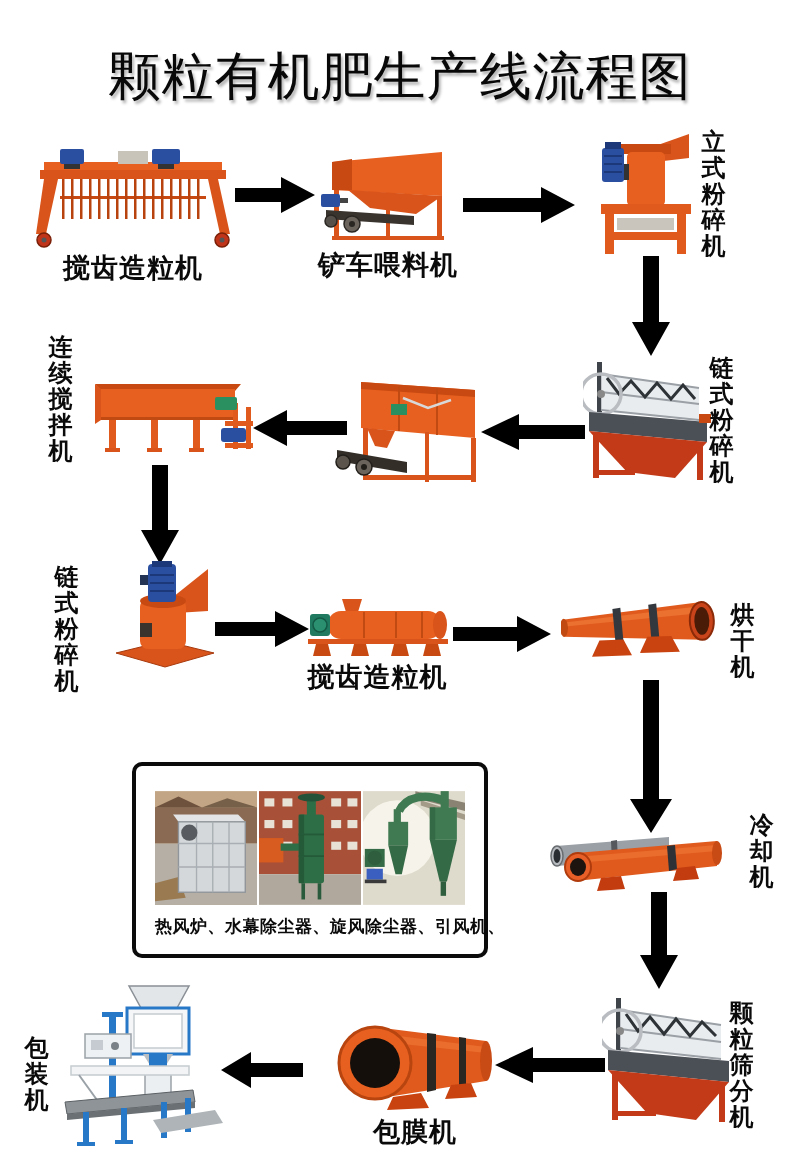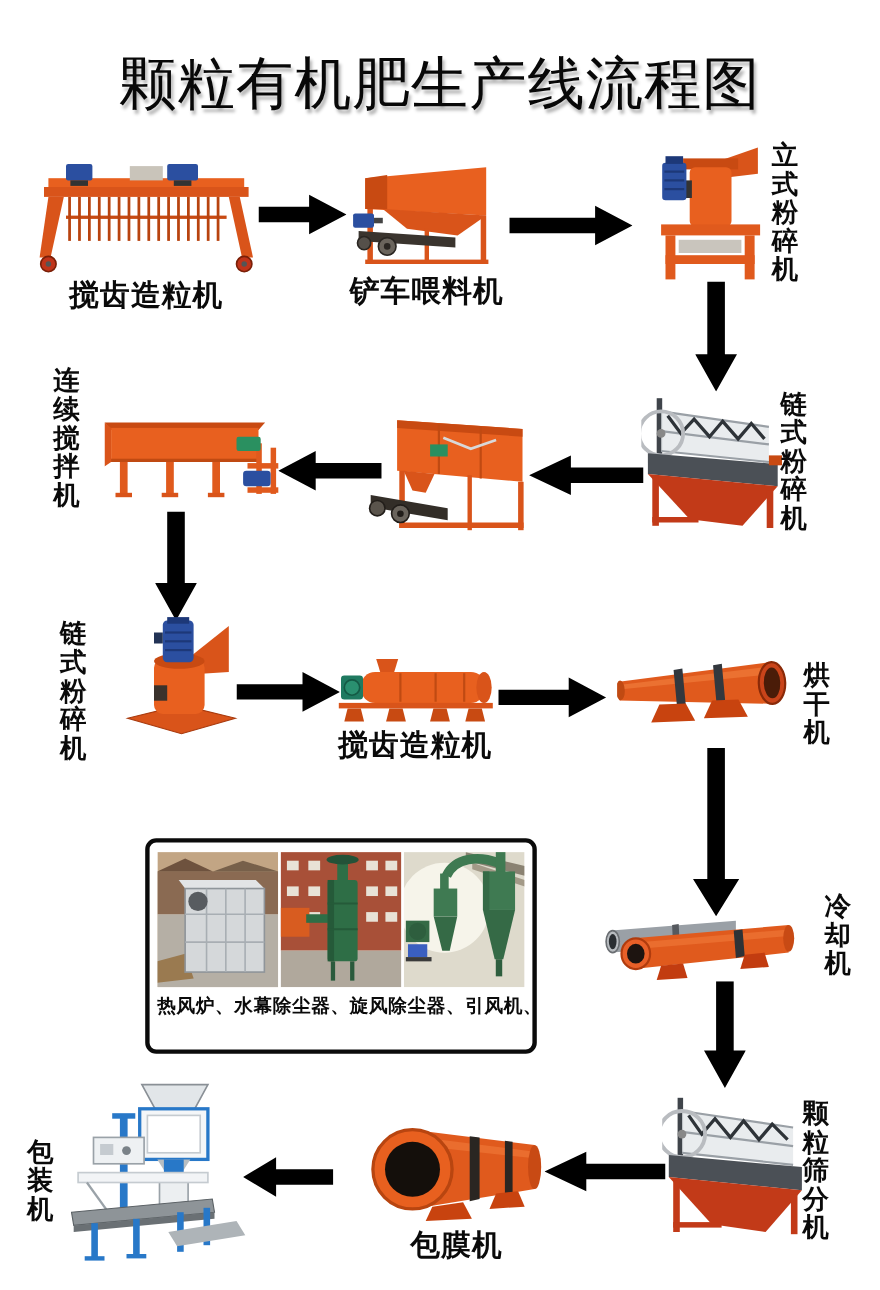--- a/index.html
+++ b/index.html
@@ -19,21 +19,21 @@
     position:absolute;text-align:center;font-size:27px;font-weight:bold;color:#0a0a0a;
     letter-spacing:1px;white-space:nowrap;
   }
   .vlabel{
     position:absolute;width:27px;font-size:24px;font-weight:bold;color:#0a0a0a;
     line-height:26px;text-align:center;word-break:break-all;
   }
   .auxbox{
     position:absolute;left:132px;top:762px;width:356px;height:196px;
     border:4px solid #0b0b0b;border-radius:10px;background:#ffffff;
-    box-sizing:border-box;padding:7px;
+    box-sizing:border-box;padding:19px;
   }
   .auxphotos{display:flex;gap:2px;height:126px;}
   .auxphotos .ph{flex:1;overflow:hidden;}
   .auxphotos svg{display:block;width:100%;height:100%;}
   .auxtext{margin-top:3px;}
   .auxtext div{
     text-align:center;font-size:17px;font-weight:bold;color:#0a0a0a;
     line-height:26px;letter-spacing:0.5px;white-space:nowrap;
   }
 </style>

